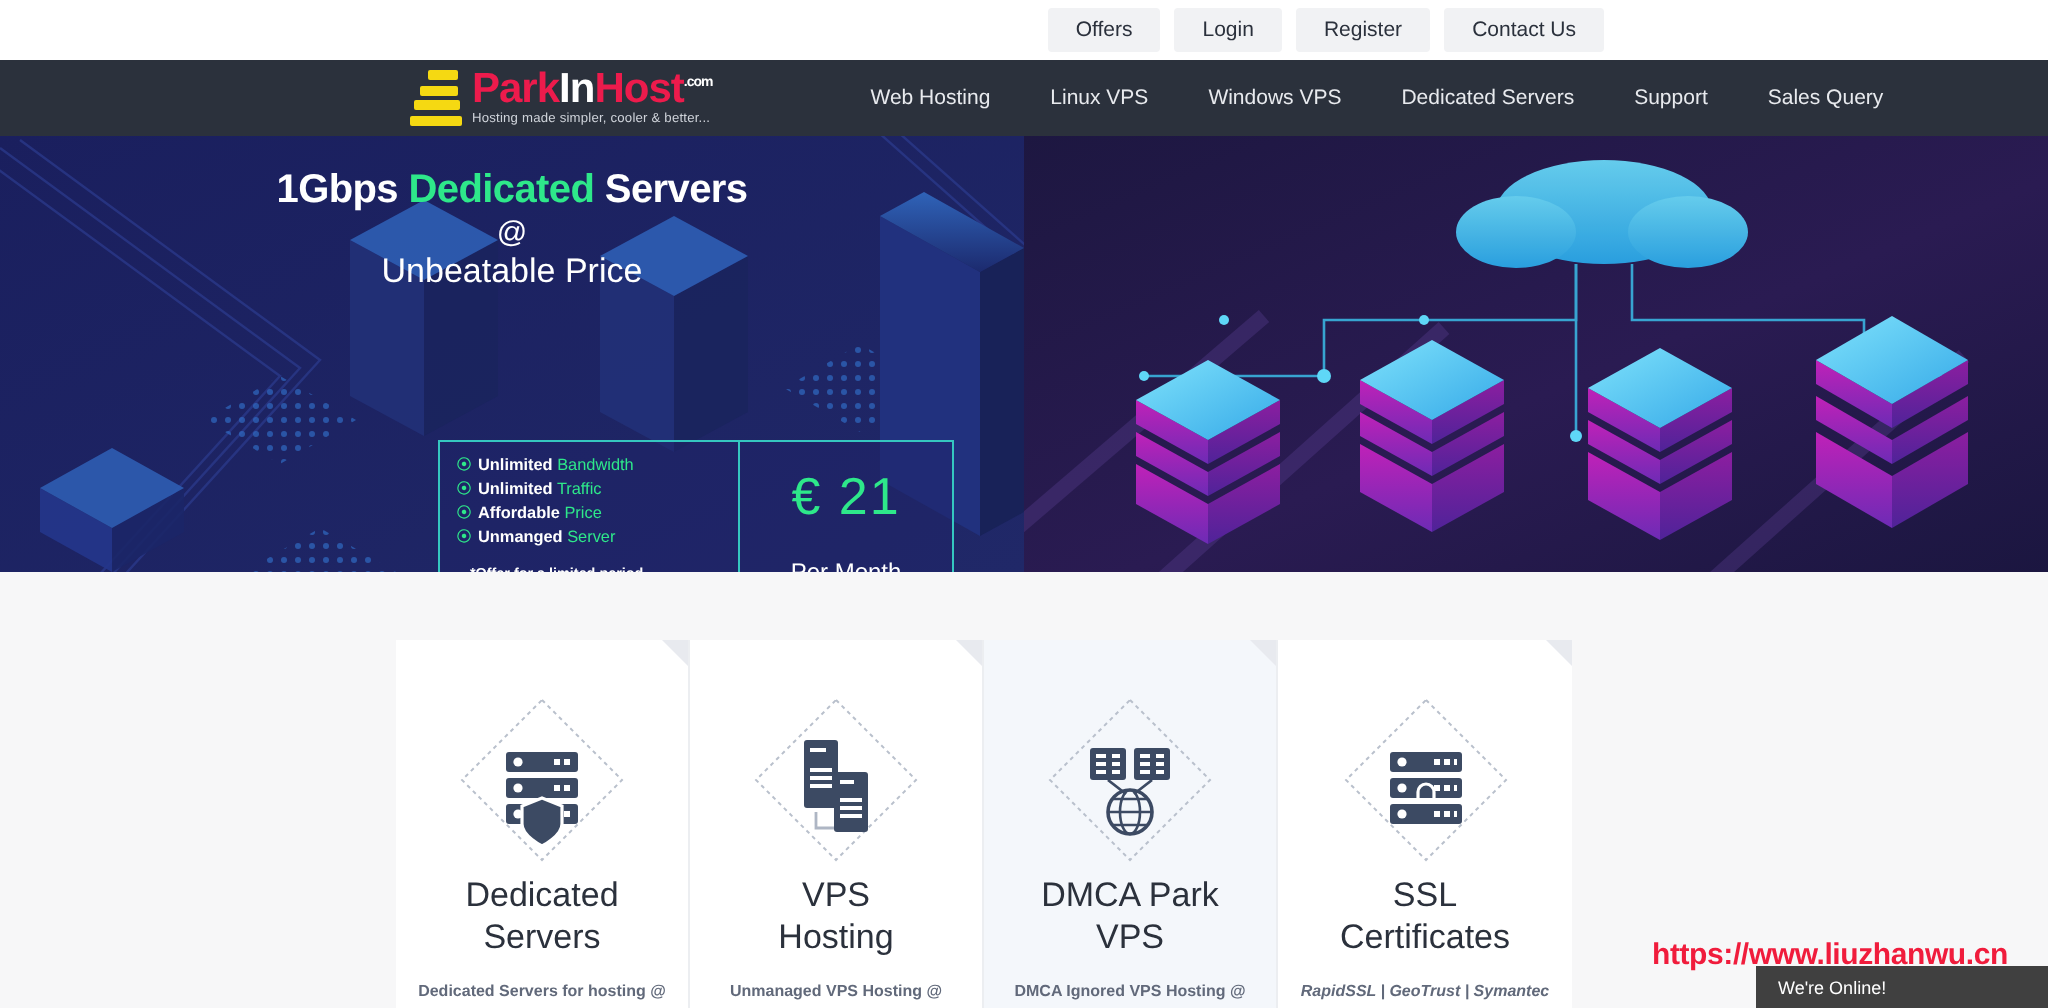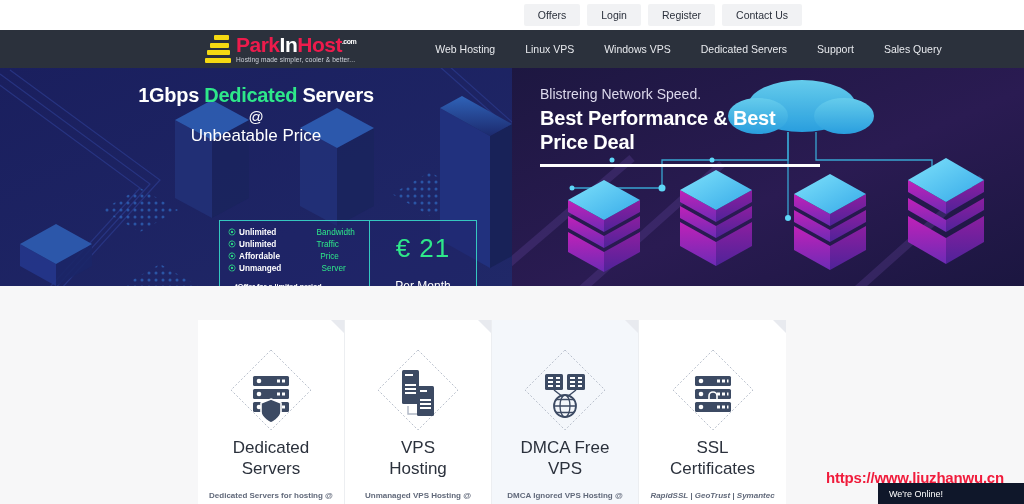--- a/index.html
+++ b/index.html
@@ -86,21 +86,21 @@
     position:absolute; left:219px; top:152px; z-index:4;
     width:258px; height:78px;
     border:1px solid #35c7c0;
     display:flex;
     background:rgba(30,36,104,0.45);
   }
   .promo-list { width:150px; padding:6px 0 0 8px; border-right:1px solid #35c7c0; }
   .promo-item { font-size:8.2px; line-height:1.45; white-space:nowrap; }
   .promo-item .bullet { color:#2ee88a; font-size:8px; margin-right:3px; }
   .promo-item b { color:#ffffff; font-weight:bold; }
-  .promo-item span.t { color:#2ee88a;margin-left:38px; }
+  .promo-item span.t { color:#2ee88a; }
   .promo-note { color:#ffffff; font-size:7.2px; font-weight:bold; margin-top:7px; padding-left:7px; }
   .promo-price { flex:1; text-align:center; padding-top:12px; }
   .promo-price .amount { color:#2ee88a; font-size:26px; font-weight:300; letter-spacing:1px; }
   .promo-price .per { color:#ffffff; font-size:12px; margin-top:15px; }
 
   .hero-right-content { position:relative; z-index:3; padding:18px 0 0 28px; }
   .h2-small { color:#dcd9ec; font-size:14px; font-weight:300; }
   .h2-big { color:#ffffff; font-size:20px; font-weight:bold; line-height:1.2; margin-top:4px; letter-spacing:-.2px; }
   .h2-rule { width:280px; height:3px; background:#ffffff; margin-top:10px; }
 
@@ -128,21 +128,21 @@
   .card-sub { font-size:8px; color:#61697a; margin-top:12px; font-weight:bold; }
 
   
   .watermark {
     position:absolute; left:826px; top:469px;
     color:#f01c3c; font-size:15px; font-weight:bold;
     letter-spacing:-.2px; white-space:nowrap; z-index:20;text-align:center;
   }
   .chat {
     position:absolute; left:878px; top:483px;
-    width:146px; height:21px; background:#0f172a;
+    width:146px; height:21px; background:#404040;
     color:#ffffff; font-size:9px;
     display:flex; align-items:center; padding-left:11px;
     z-index:25; cursor:pointer;
   }
 </style>
 </head>
 <body>
 
 <div class="topbar">
   <button class="topbar-btn">Offers</button>
@@ -333,28 +333,20 @@
           <polygon points="38,72 76,50 76,76 38,98" fill="url(#stackR)"></polygon>
           <polygon points="0,32 38,54 38,66 0,44" fill="url(#stackL)"></polygon>
           <polygon points="38,54 76,32 76,44 38,66" fill="url(#stackR)"></polygon>
           <polygon points="0,14 38,36 38,48 0,26" fill="url(#stackL)"></polygon>
           <polygon points="38,36 76,14 76,26 38,48" fill="url(#stackR)"></polygon>
           <polygon points="0,14 38,-8 76,14 38,36" fill="url(#stackTop)"></polygon>
         </g>
       </g>
     </svg>
 
-    <div class="hero-right-content">
-      <div class="h2-small">Blistreing Network Speed.</div>
-      <div class="h2-big">
-        <span style="display:block;">Best Performance &amp; Best</span>
-        <span style="display:block;">Price Deal</span>
-      </div>
-      <div class="h2-rule"></div>
-    </div>
   </div>
 
   <div class="promo">
     <div class="promo-list">
       <div class="promo-item">
         <span class="bullet">⦿</span><b>Unlimited</b> <span class="t">Bandwidth</span>
       </div>
       <div class="promo-item">
         <span class="bullet">⦿</span><b>Unlimited</b> <span class="t">Traffic</span>
       </div>
@@ -454,21 +446,21 @@
             <rect x="59" y="37" width="4" height="2"></rect>
             <rect x="59" y="41" width="4" height="2"></rect>
         </g>
         <path d="M35 46 L44 53 M57 46 L48 53" stroke="#3c4a63" stroke-width="1.4" fill="none"></path>
         <circle cx="46" cy="62" r="11" fill="none" stroke="#3c4a63" stroke-width="1.8"></circle>
         <ellipse cx="46" cy="62" rx="5" ry="11" fill="none" stroke="#3c4a63" stroke-width="1.3"></ellipse>
         <path d="M35 62 L57 62 M37 55.5 L55 55.5 M37 68.5 L55 68.5" stroke="#3c4a63" stroke-width="1.3" fill="none"></path>
       </svg>
     </span>
     <span class="card-title" style="display:block;">
-      <span style="display:block;">DMCA Free</span>
+      <span style="display:block;">DMCA Park</span>
       <span style="display:block;">VPS</span>
     </span>
     <span class="card-sub" style="display:block;">DMCA Ignored VPS Hosting @</span>
   </a>
 
   <a class="card" href="#" style="text-decoration:none;">
     <span class="fold"></span>
     <span class="card-icon">
       <svg width="92" height="92" viewBox="0 0 92 92">
         <polygon points="46,6 86,46 46,86 6,46" fill="none" stroke="#b9c0cc" stroke-width="1" stroke-dasharray="2 2"></polygon>

